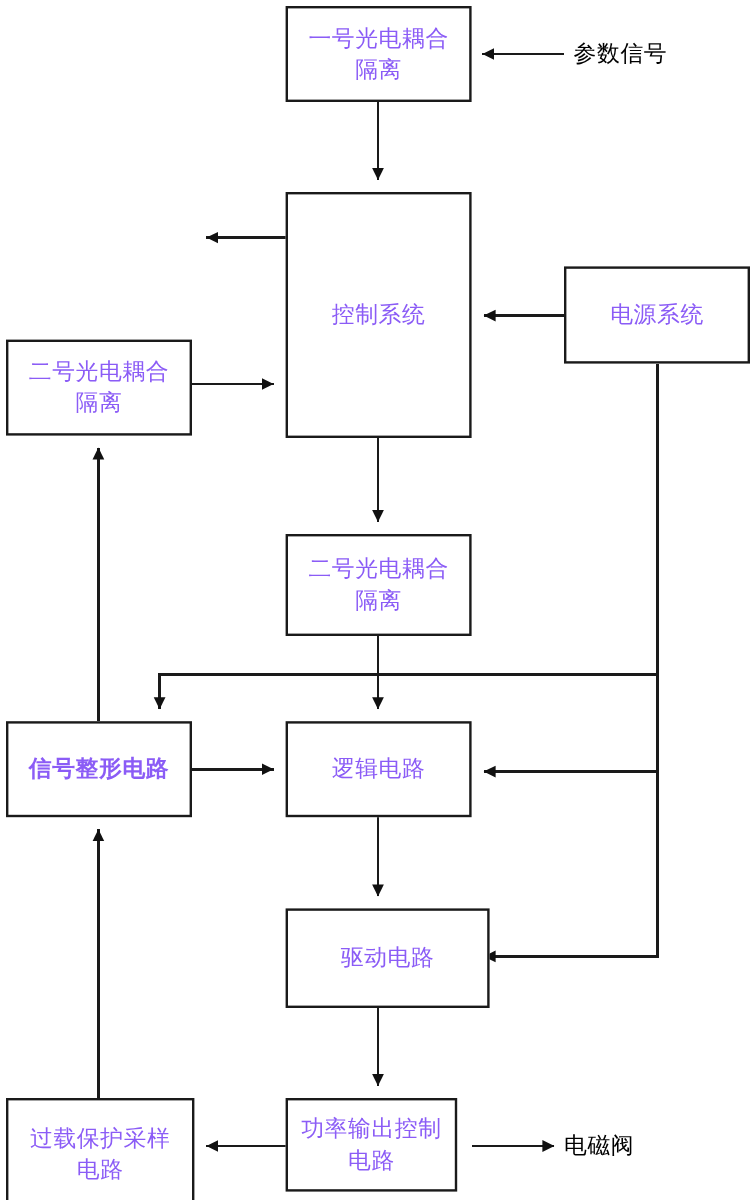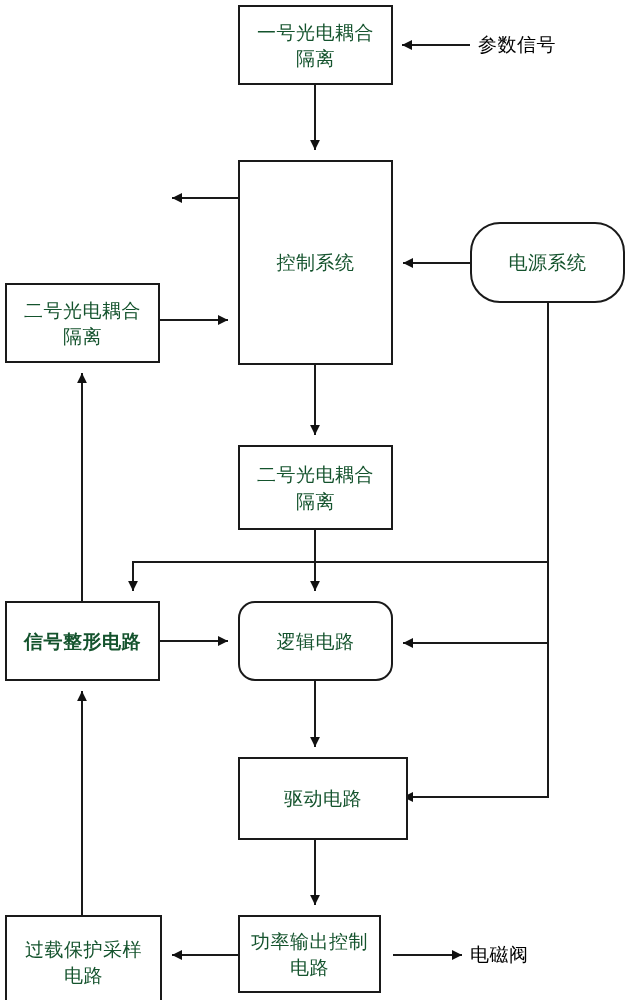--- a/index.html
+++ b/index.html
@@ -28,21 +28,21 @@
   }
   .node-box {
     position: absolute;
     box-sizing: border-box;
     border: 2px solid #1a1a1a;
     background: #ffffff;
     display: flex;
     align-items: center;
     justify-content: center;
     text-align: center;
-    color: #14532d;
+    color: #8b5cf6;
     font-size: 19px;
     line-height: 1.38;
     letter-spacing: 0.5px;
     z-index: 2;
   }
   .node-label {
     display: block;
     width: 100%;
     white-space: pre-line;
     padding: 0 4px;
@@ -110,39 +110,39 @@
   <div class="node-box" style="left:238px; top:5px; width:155px; height:80px;">
     <span class="node-label">一号光电耦合
 隔离</span>
   </div>
 
 
   <div class="node-box" style="left:238px; top:160px; width:155px; height:205px;">
     <span class="node-label">控制系统</span>
   </div>
 
-  <div class="node-box" style="left:470px; top:222px; width:155px; height:81px;border-radius:30px;">
+  <div class="node-box" style="left:470px; top:222px; width:155px; height:81px;">
     <span class="node-label">电源系统</span>
   </div>
 
   <div class="node-box" style="left:5px; top:283px; width:155px; height:80px;">
     <span class="node-label">二号光电耦合
 隔离</span>
   </div>
 
   <div class="node-box" style="left:238px; top:445px; width:155px; height:85px;">
     <span class="node-label">二号光电耦合
 隔离</span>
   </div>
 
   <div class="node-box" style="left:5px; top:601px; width:155px; height:80px;font-weight:bold;">
     <span class="node-label">信号整形电路</span>
   </div>
 
-  <div class="node-box" style="left:238px; top:601px; width:155px; height:80px;border-radius:17px;">
+  <div class="node-box" style="left:238px; top:601px; width:155px; height:80px;">
     <span class="node-label">逻辑电路</span>
   </div>
 
   <div class="node-box" style="left:238px; top:757px; width:170px; height:83px;">
     <span class="node-label">驱动电路</span>
   </div>
 
   <div class="node-box" style="left:5px; top:915px; width:157px; height:94px;text-align:center;">
     <span class="node-label">过载保护采样
 电路</span>

